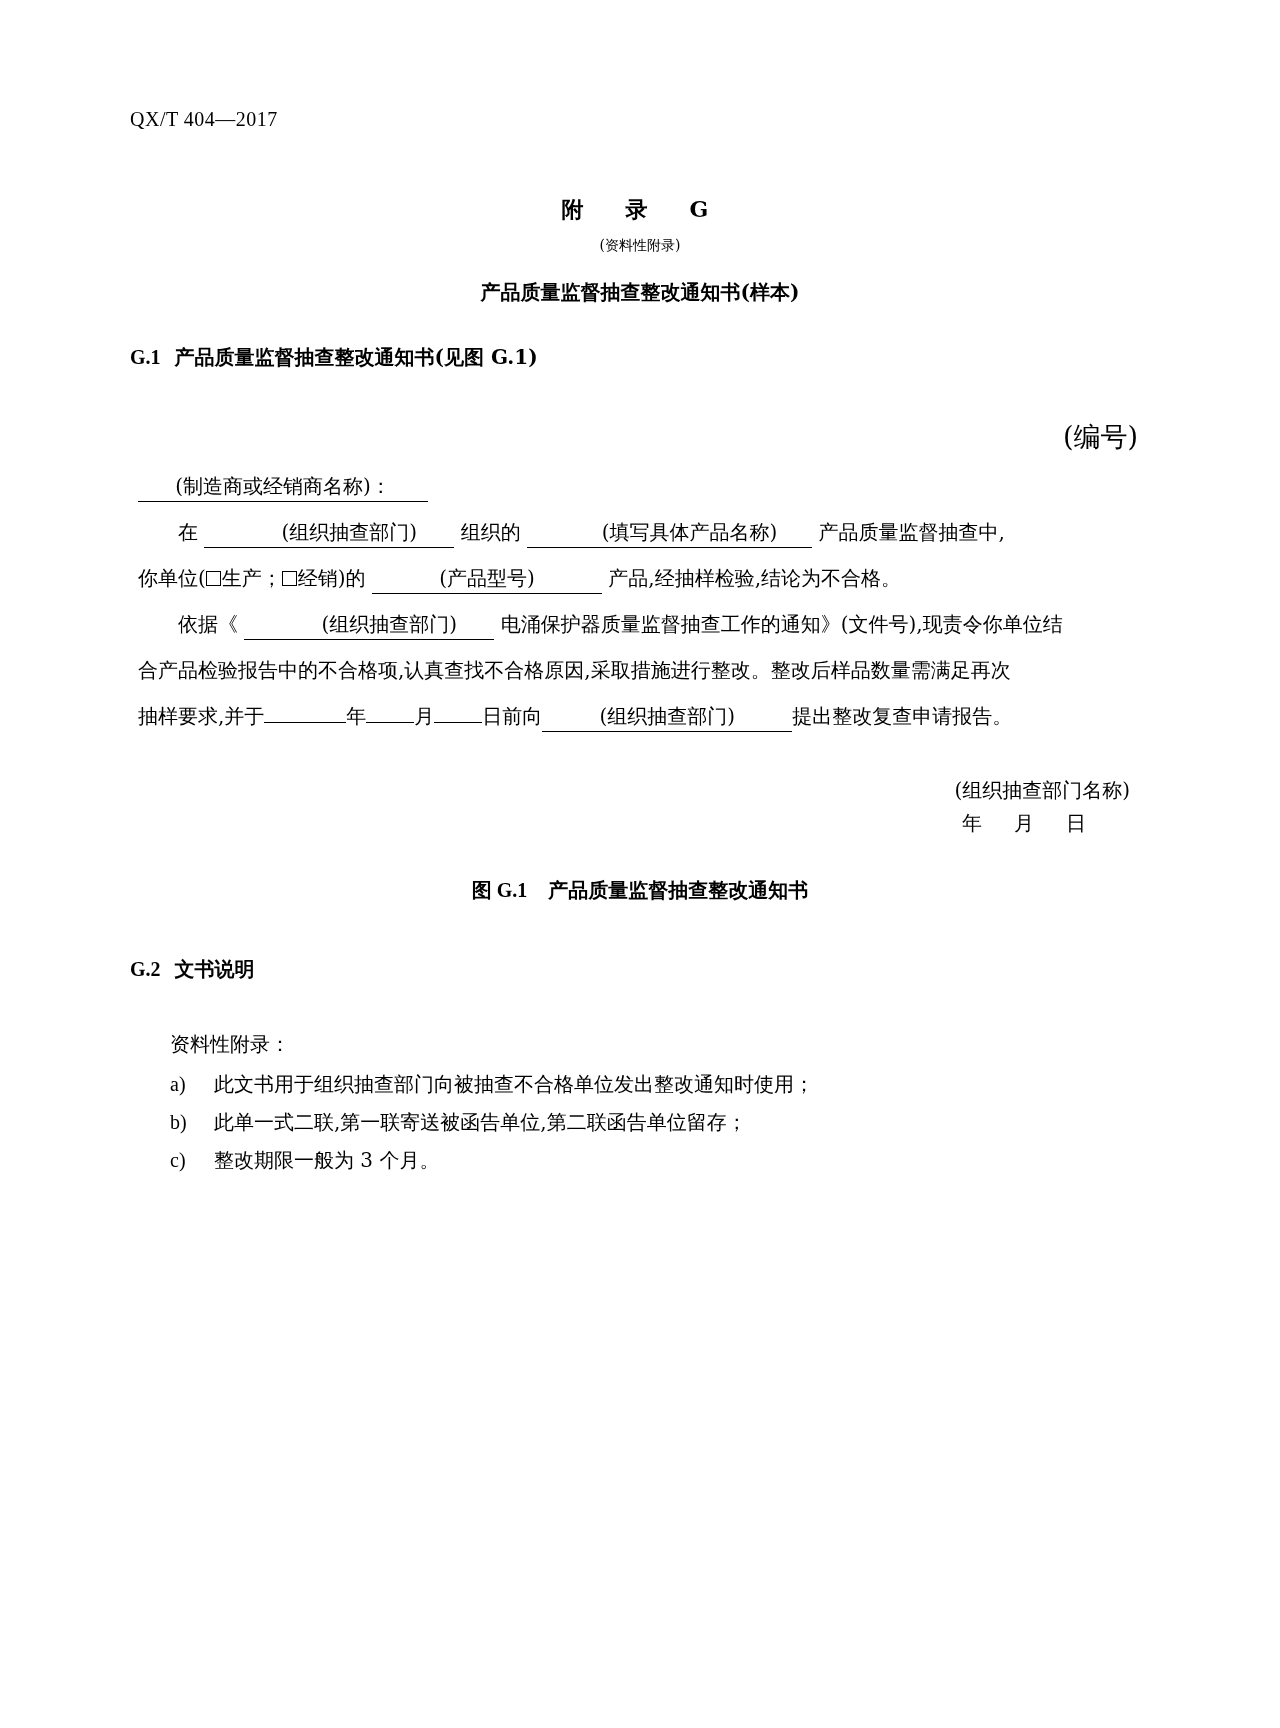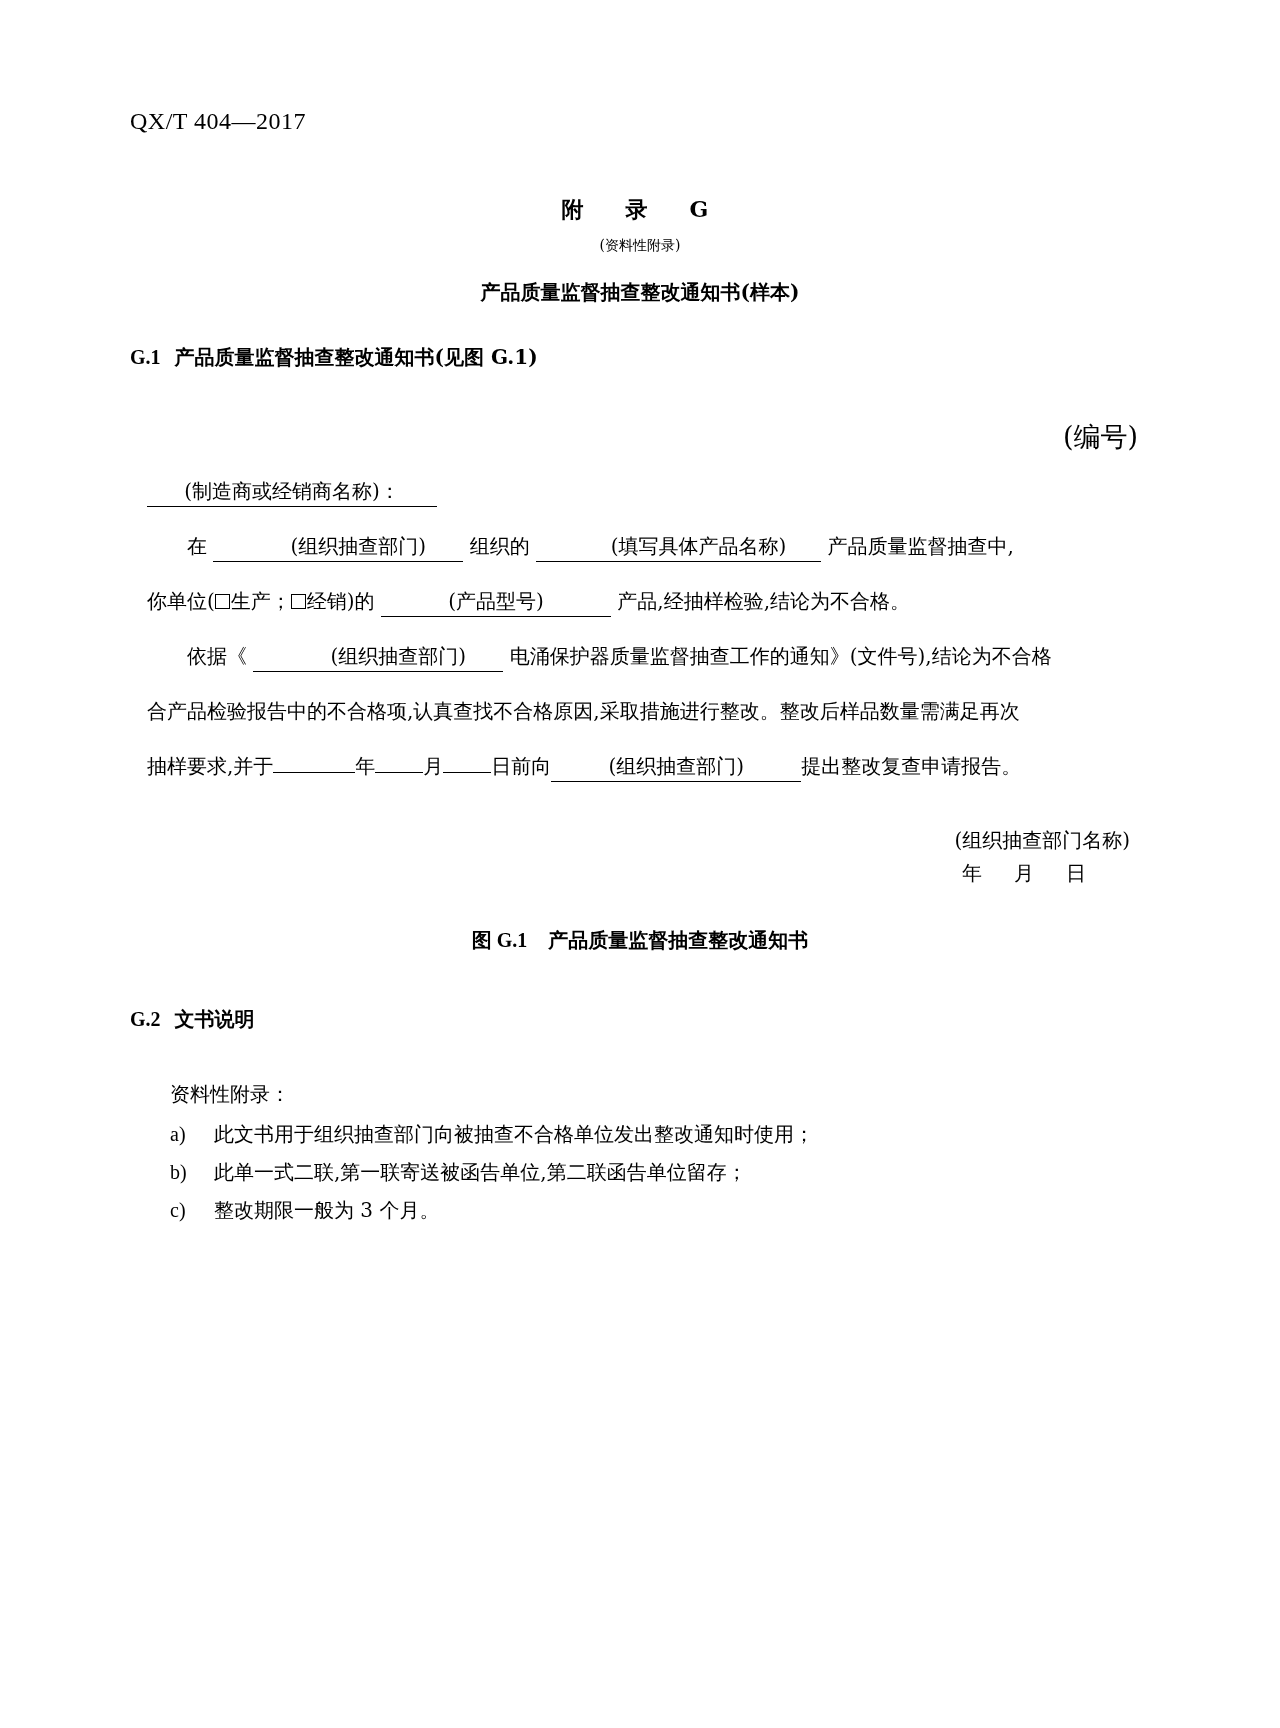--- a/index.html
+++ b/index.html
@@ -18,21 +18,21 @@
     position: absolute;
     left: 0; top: 0;
     width: 1280px;
     height: 1728px;
     overflow: hidden;
   }
   .header {
     position: absolute;
     left: 130px;
     top: 108px;
-    font-size: 24px;
+    font-size: 20px;
     letter-spacing: 0.5px;
     font-family: "Liberation Serif", serif;
   }
   .content {
     position: absolute;
     left: 130px;
     top: 195px;
     width: 1020px;
   }
   .annex-title {
@@ -73,21 +73,21 @@
     padding-right: 12px;
     font-family: "DejaVu Serif", serif;
   }
   .body-text {
     font-size: 20px;
     line-height: 38px;
     font-family: "DejaVu Serif", serif;
     text-align: justify;
   }
   .body-text p {
-    margin: 17px;
+    margin: 8px;
   }
   .indent {
     text-indent: 40px;
   }
   .u {
     border-bottom: 1px solid #000;
     display: inline-block;
     text-align: center;
     line-height: 30px;
   }
@@ -194,21 +194,21 @@
 
       <p>
         <span>你单位(</span><span class="box"></span><span>生产</span><span>；</span><span class="box"></span><span>经销</span><span>)的</span>
         <span class="u" style="width:230px;">(产品型号)</span>
         <span>产品,经抽样检验,结论为不合格。</span>
       </p>
 
       <p class="indent">
         <span>依据《</span>
         <span class="u" style="width:250px;">(组织抽查部门)</span>
-        <span>电涌保护器质量监督抽查工作的通知》(文件号),结论为不合格</span>
+        <span>电涌保护器质量监督抽查工作的通知》(文件号),现责令你单位结</span>
       </p>
 
       <p>合产品检验报告中的不合格项,认真查找不合格原因,采取措施进行整改。整改后样品数量需满足再次</p>
 
       <p>
         <span>抽样要求,并于</span><span class="blank" style="width:82px;"></span><span>年</span><span class="blank" style="width:48px;"></span><span>月</span><span class="blank" style="width:48px;"></span><span>日前向</span><span class="u" style="width:250px;">(组织抽查部门)</span><span>提出整改复查申请报告。</span>
       </p>
 
     </div>
 

